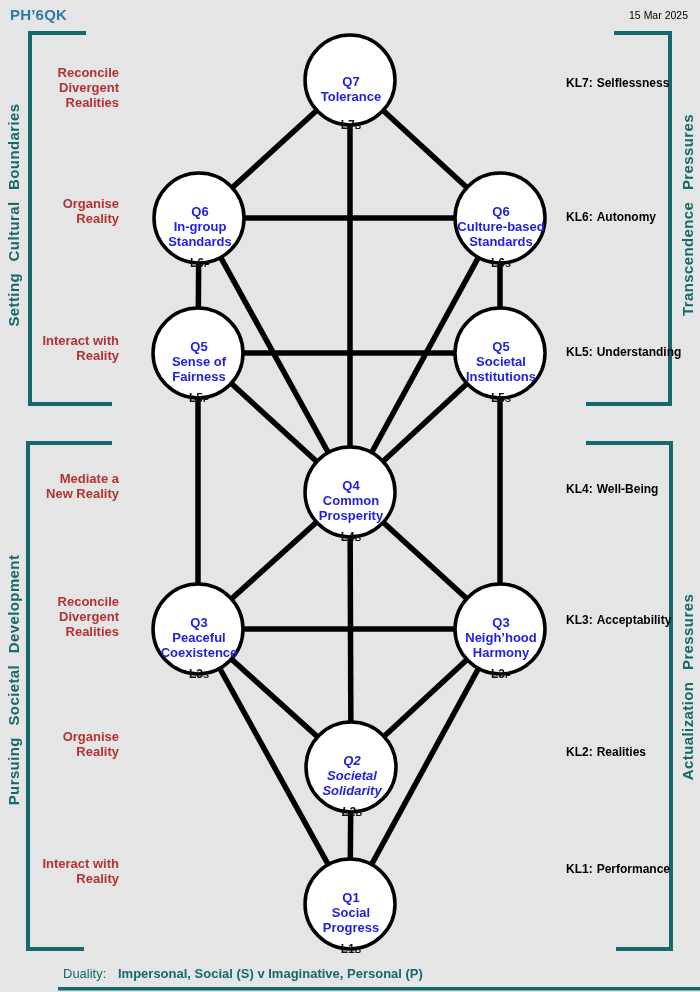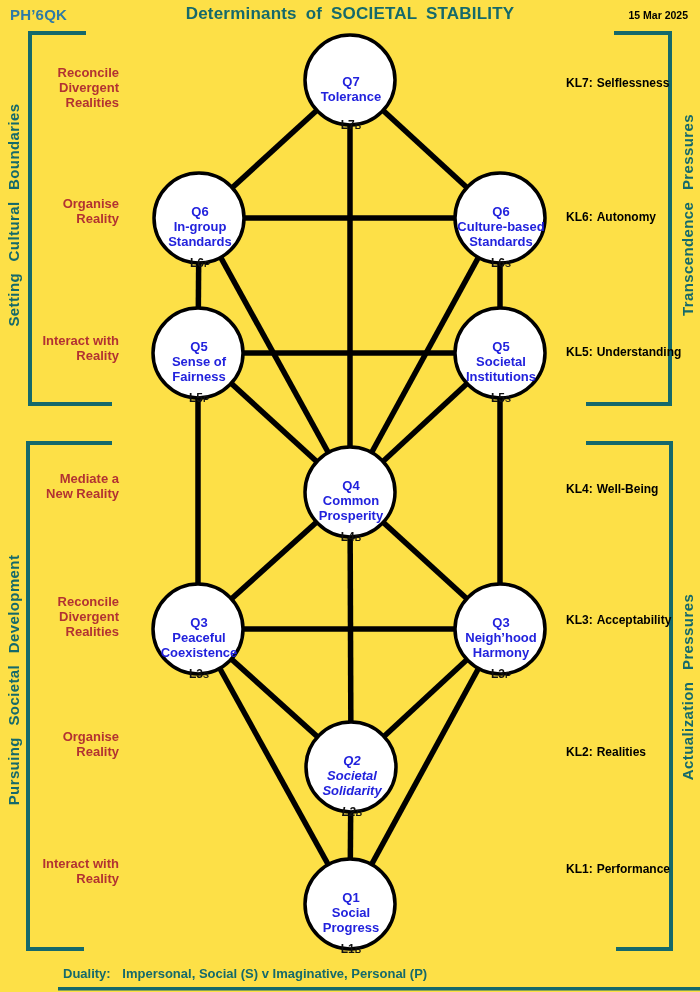--- a/index.html
+++ b/index.html
@@ -4,28 +4,28 @@
 <style>
   :root{
     --teal:#15696b;
     --brand:#2e7aa6;
     --nodeblue:#2222dd;
     --red:#b23232;
     --ink:#111;
   }
   html,body{margin:0;padding:0;background:#fff;}
   #page{
-    position:relative;width:700px;height:992px;background:#fde047;
+    position:relative;width:700px;height:992px;background:#e5e5e5;
     font-family:"Liberation Sans",sans-serif;overflow:hidden;
   }
   
   .brand{position:absolute;left:10px;top:6px;font-size:15px;font-weight:700;color:var(--brand);letter-spacing:.2px;}
   .title{position:absolute;left:50%;top:4px;transform:translateX(-50%);margin:0;white-space:nowrap;
     font-size:17px;font-weight:700;color:var(--teal);word-spacing:4px;letter-spacing:.2px;}
-  .date{position:absolute;right:12px;top:9px;font-size:10.5px;font-weight:700;color:#000;}
+  .date{position:absolute;right:12px;top:9px;font-size:10.5px;font-weight:400;color:#000;}
   
   #frame-svg,#diagram-svg{position:absolute;left:0;top:0;width:700px;height:992px;}
   #frame-svg{z-index:0;} #diagram-svg{z-index:1;}
   .bracket{fill:none;stroke:var(--teal);stroke-width:4;}
   .rule{fill:var(--teal);}
   .edge{stroke:#000;stroke-width:5.5;}
   .node-circle{fill:#fff;stroke:#000;stroke-width:3.5;}
   
   #nodes-layer{position:absolute;left:1px;top:0;width:608px;height:992px;z-index:2;margin-top:13px;}
   .node{position:absolute;width:104px;height:92px;display:flex;flex-direction:column;
@@ -36,33 +36,32 @@
   
   .red-label{position:absolute;left:4px;width:115px;transform:translateY(-50%);text-align:right;
     color:var(--red);font-weight:700;font-size:13px;line-height:15px;white-space:pre-line;z-index:3;}
   .kl-label{position:absolute;left:566px;transform:translateY(-50%);font-size:12px;color:#000;white-space:nowrap;z-index:3;}
   .kl-code{font-weight:700;}
   .kl-name{font-weight:700;margin-left:4px;}
   .vtext{position:absolute;writing-mode:vertical-rl;transform:translateY(-50%) rotate(180deg);
     color:var(--teal);font-weight:700;font-size:15px;letter-spacing:.4px;word-spacing:7px;white-space:nowrap;z-index:3;}
   
   .footer-duality{position:absolute;left:63px;top:966px;font-size:13px;white-space:nowrap;z-index:3;}
-  .duality-label{color:var(--teal);font-weight:700;}
+  .duality-label{color:var(--teal);font-weight:400;}
   .duality-text{color:var(--teal);font-weight:600;margin-left:8px;}
   .footer-credit{position:absolute;right:10px;top:958px;text-align:right;color:#1a1a1a;
     font-size:10.5px;line-height:12.5px;z-index:3;}
   .footer-credit .tagline{font-style:italic;}
 </style>
 </head>
 <body>
 
 <div id="page">
 
   <span class="brand">PH’6QK</span>
-  <h1 class="title">Determinants of SOCIETAL STABILITY</h1>
   <span class="date">15 Mar 2025</span>
 
   <svg id="frame-svg" viewBox="0 0 700 992">
     <polyline class="bracket" points="86,33 30,33 30,404 112,404"></polyline>
     <polyline class="bracket" points="614,33 670,33 670,404 586,404"></polyline>
     <polyline class="bracket" points="112,443 28,443 28,949 84,949"></polyline>
     <polyline class="bracket" points="586,443 671,443 671,949 616,949"></polyline>
     <rect class="rule" x="58" y="987" width="642" height="3.5"></rect>
   </svg>
 

